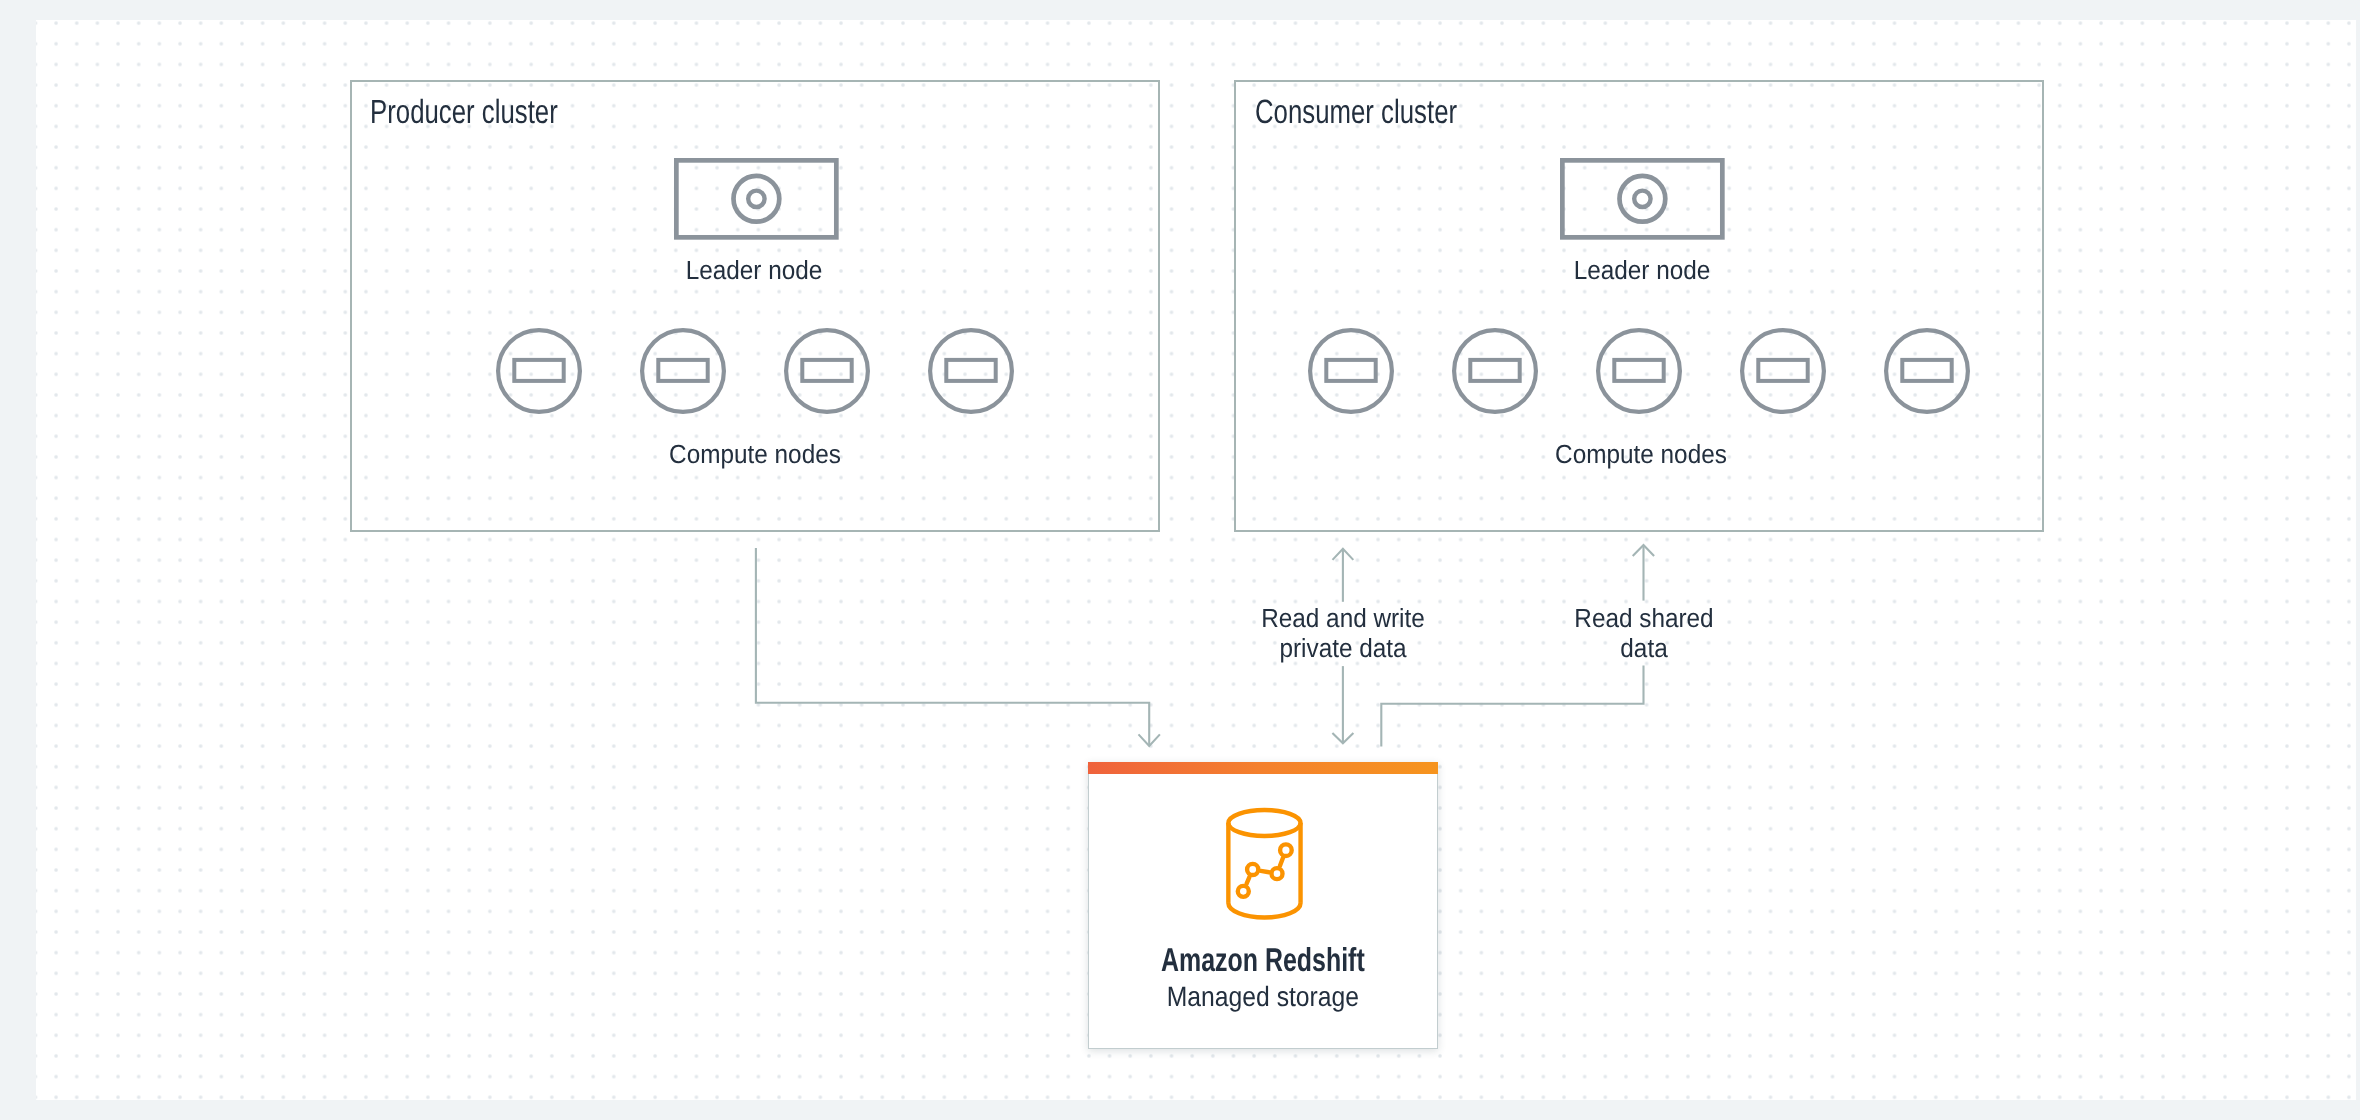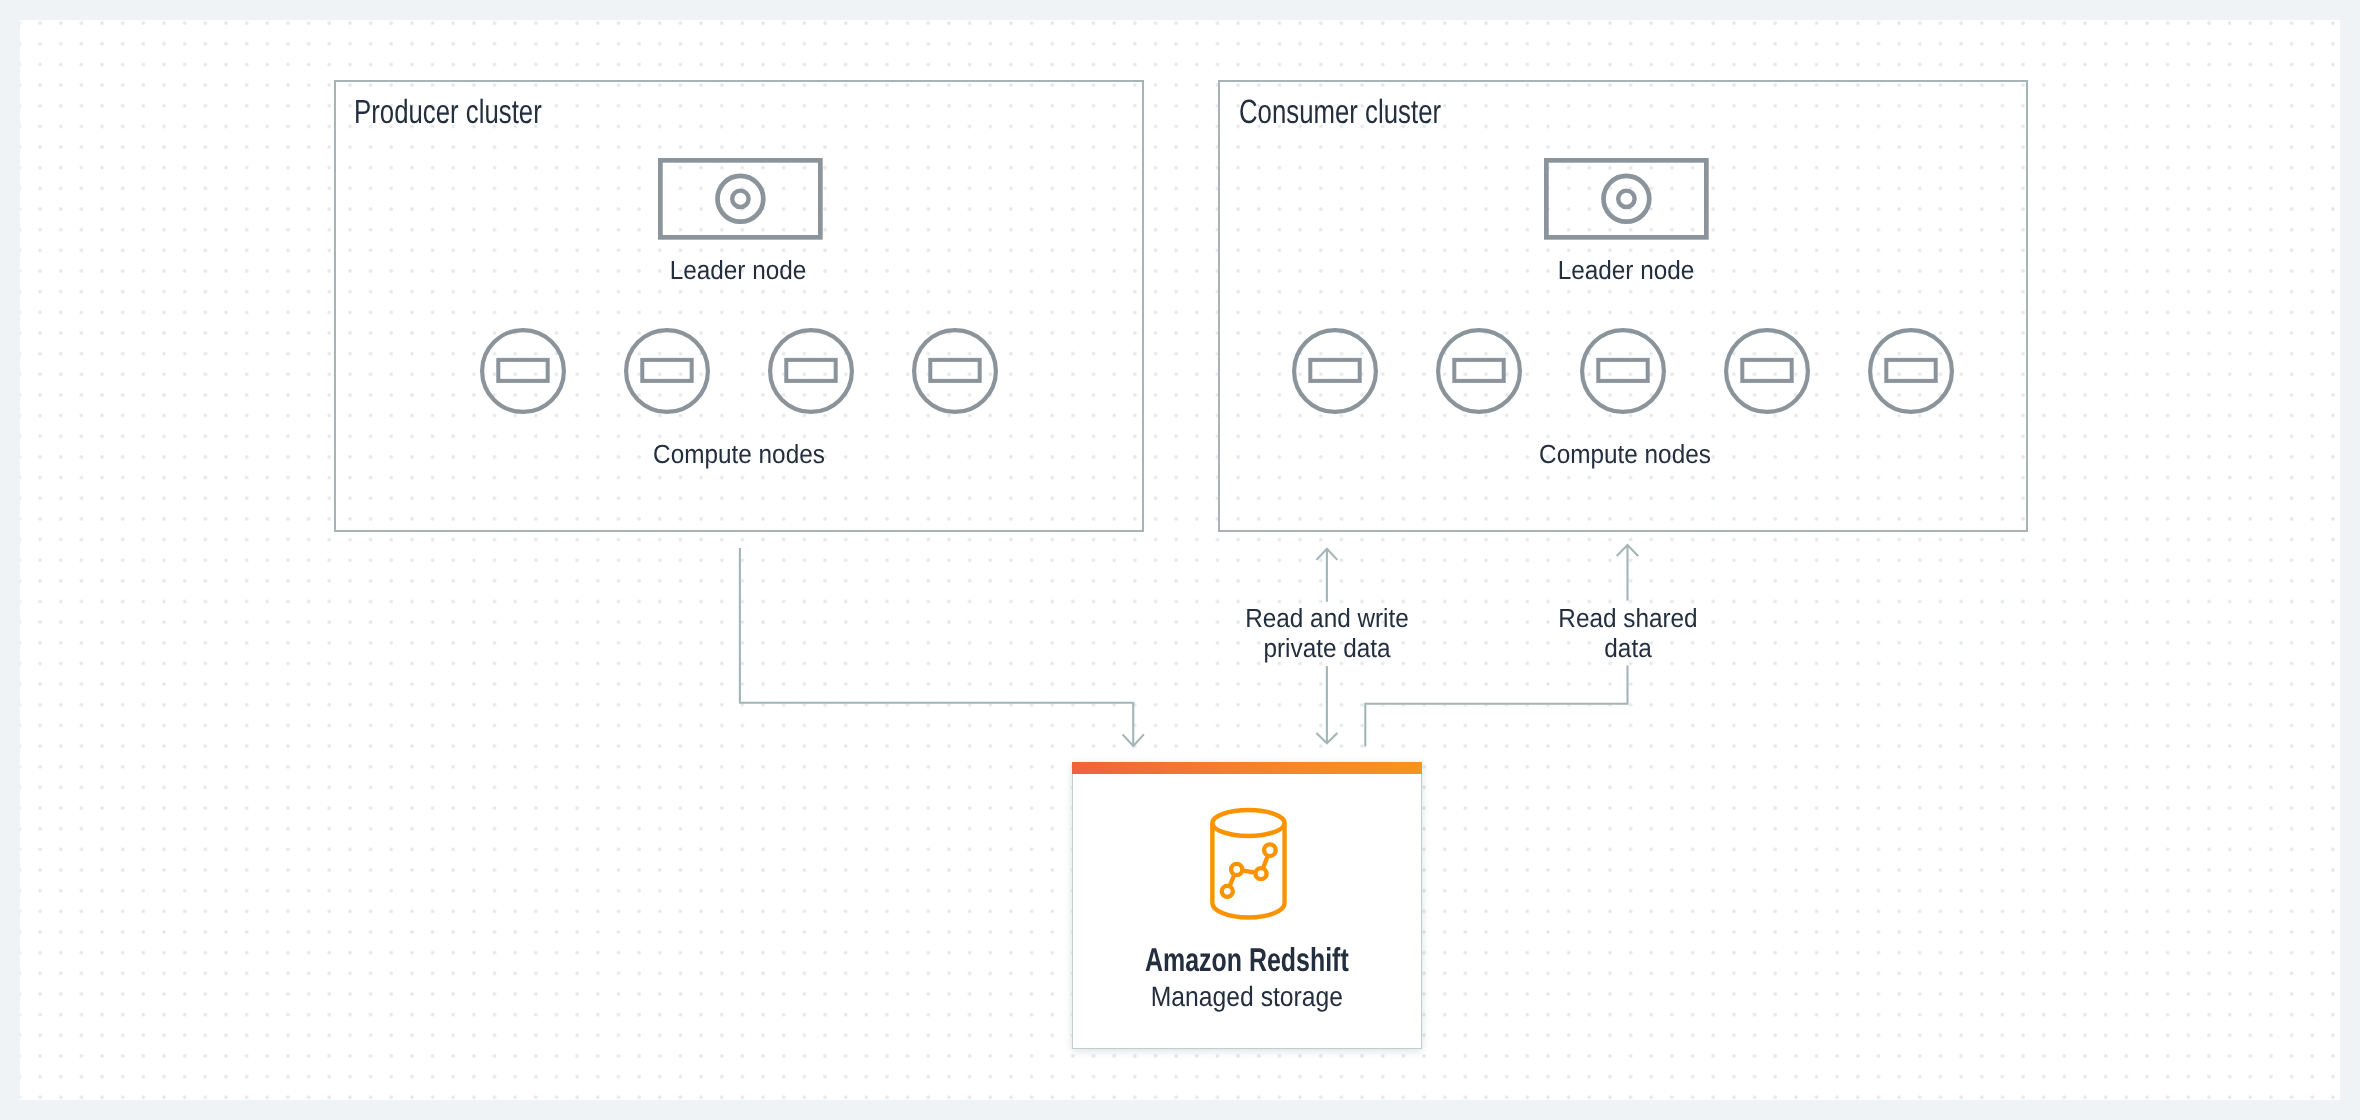--- a/index.html
+++ b/index.html
@@ -6,21 +6,21 @@
   html,body{margin:0;padding:0;}
   body{
     width:2360px;height:1120px;overflow:hidden;
     background:#f0f3f5;
     font-family:"Liberation Sans",sans-serif;
     -webkit-font-smoothing:antialiased;
     text-rendering:geometricPrecision;
   }
   #stage{position:relative;width:2360px;height:1120px;}
   #canvas{
-    position:absolute;left:20px;top:20px;width:2320px;height:1080px;
+    position:absolute;left:36px;top:20px;width:2320px;height:1080px;
     background-color:#ffffff;
     background-image:radial-gradient(circle at 2px 2px, #e2e7eb 0.9px, rgba(226,231,235,0.55) 1.7px, rgba(255,255,255,0) 2.3px);
     background-size:20.67px 20.67px;
     background-position:18.1px 21.8px;
     overflow:hidden;
   }
   .cluster{
     position:absolute;
     border:2px solid #a6b5b4;
     box-sizing:border-box;

